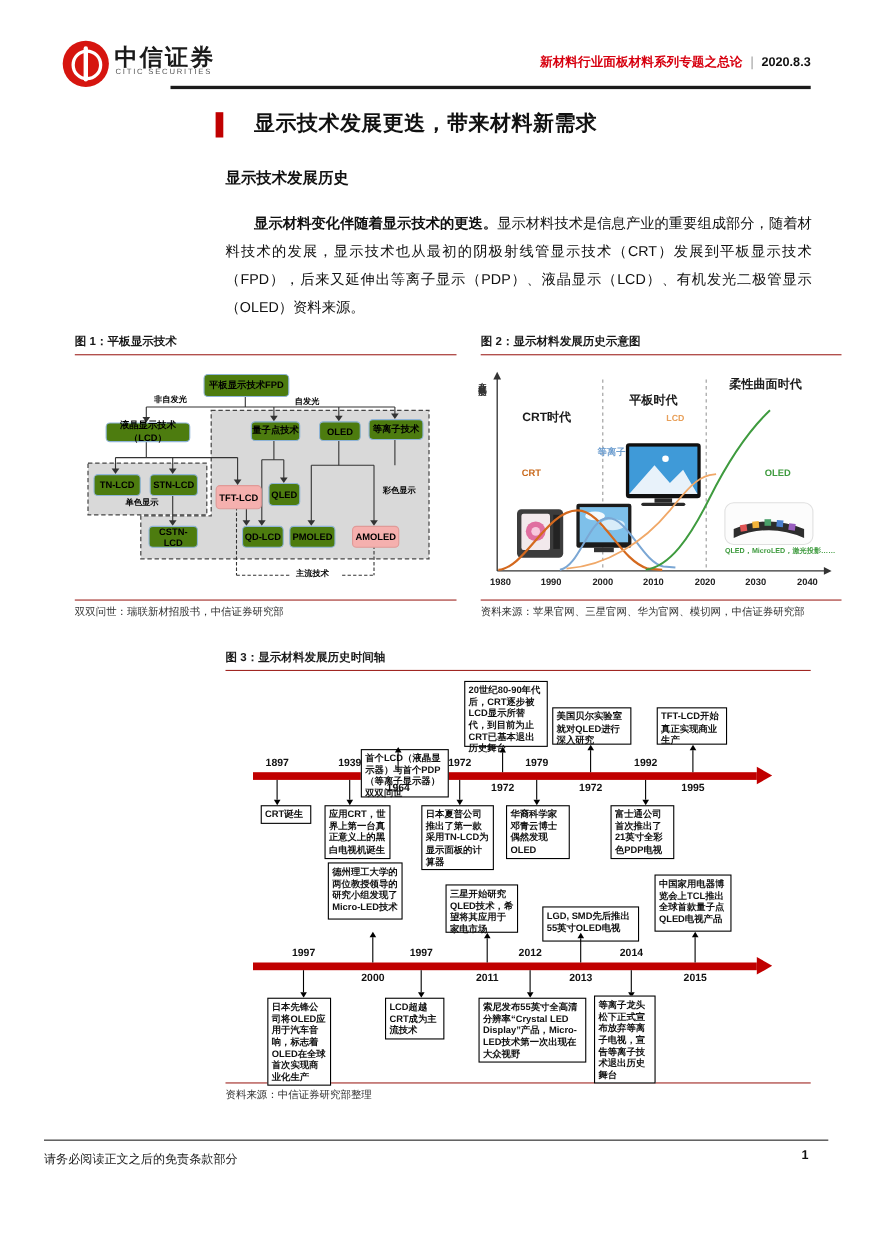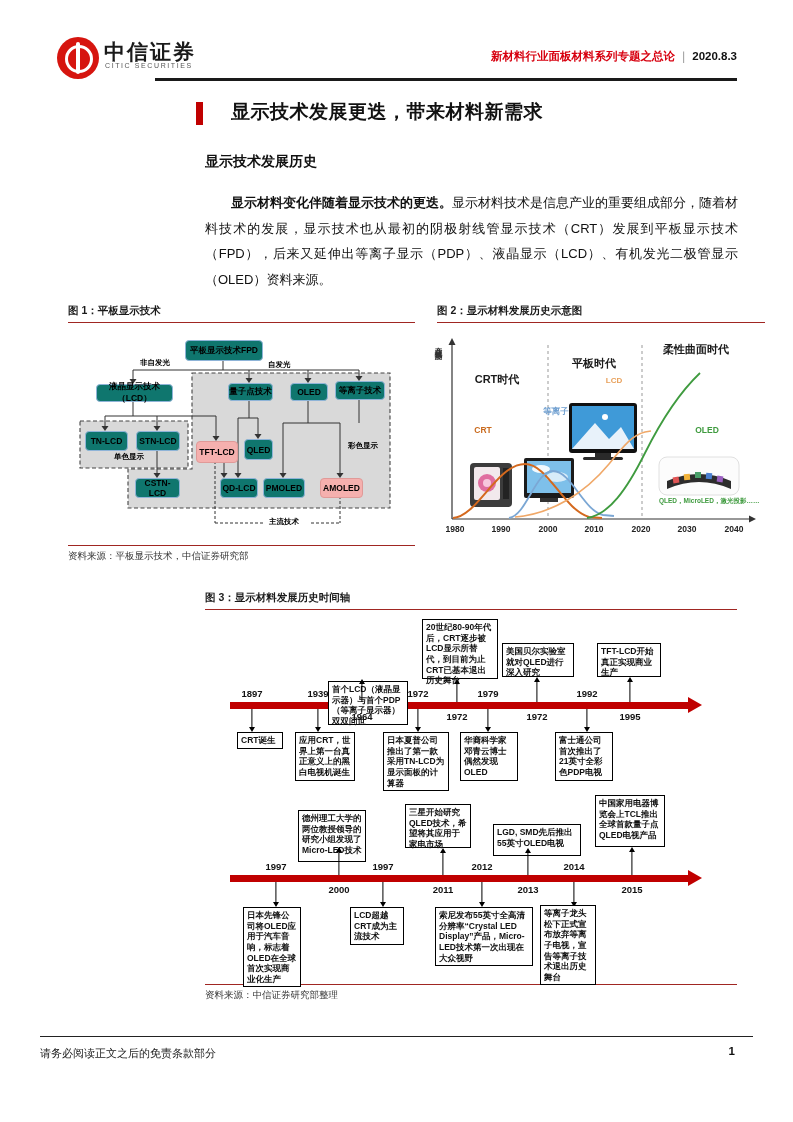--- a/index.html
+++ b/index.html
@@ -22,21 +22,21 @@
   .h2{position:absolute;left:205px;top:153px;font-size:14px;font-weight:bold;}
   .para{position:absolute;left:205px;top:190px;width:533px;font-size:13px;line-height:25.5px;
         text-align:justify;text-indent:2em;}
   
   .figcol{position:absolute;}
   .figtitle{font-size:10.5px;font-weight:bold;color:#1a1a1a;padding-bottom:4px;
             border-bottom:1.6px solid #a02622;}
   .figsrc{border-top:1.2px solid #a02622;margin-top:2px;padding-top:4px;font-size:9.5px;color:#333;}
   
   .node{position:absolute;display:flex;align-items:center;justify-content:center;text-align:center;
-        font-size:8.5px;font-weight:bold;border-radius:4px;background:#0f766e;border:0.6px solid #8fb4d8;color:#000;}
+        font-size:8.5px;font-weight:bold;border-radius:4px;background:#4d7c0f;border:0.6px solid #8fb4d8;color:#000;}
   .node.pink{background:#f5b0ae;border-color:#e09a98;}
   .flbl{position:absolute;font-size:7.5px;font-weight:bold;color:#000;}
   
   .tlbar{position:absolute;height:7px;background:#c00000;}
   .tlarr{position:absolute;width:0;height:0;border-left:14px solid #c00000;
          border-top:8.5px solid transparent;border-bottom:8.5px solid transparent;}
   .yr{position:absolute;font-size:9.5px;font-weight:bold;transform:translateX(-50%);white-space:nowrap;}
   .tbox{position:absolute;border:1.3px solid #000;background:#fff;font-size:8.5px;font-weight:bold;
         line-height:1.25;padding:2px 3px;text-align:left;box-sizing:border-box;}
   .cline{position:absolute;width:1.2px;background:#000;transform:translateX(-50%);}
@@ -139,21 +139,21 @@
       <div class="node" style="left:67px;top:147px;width:43px;height:18px;">CSTN-LCD</div>
       <div class="node" style="left:152px;top:147px;width:36px;height:18px;text-align:right;">QD-LCD</div>
       <div class="node" style="left:195px;top:147px;width:40px;height:18px;">PMOLED</div>
       <div class="node pink" style="left:252px;top:147px;width:41px;height:18px;">AMOLED</div>
       <div class="flbl" style="left:72px;top:27px;">非自发光</div>
       <div class="flbl" style="left:200px;top:29px;">自发光</div>
       <div class="flbl" style="left:46px;top:121px;">单色显示</div>
       <div class="flbl" style="left:280px;top:110px;">彩色显示</div>
       <div class="flbl" style="left:201px;top:186px;">主流技术</div>
     </div>
-    <div class="figsrc">资料来源：平板显示技术，中信证券研究部</div>
+    <div class="figsrc">双双问世：瑞联新材招股书，中信证券研究部</div>
   </div>
 
   <div class="figcol" style="left:437px;top:304px;width:328px;">
     <div class="figtitle">图 2：显示材料发展历史示意图</div>
     <div style="position:relative;height:212px;margin-top:8px;">
       <div class="ylab" style="left:-4px;top:10px;">产业化成熟度</div>
       <svg width="328" height="212" style="position:absolute;left:0;top:0;">
 
         <line x1="15" y1="188" x2="15" y2="12" stroke="#333" stroke-width="1.2"></line>
         <polygon points="11.5,14 18.5,14 15,7" fill="#333"></polygon>
@@ -213,20 +213,21 @@
 
         <text x="18" y="201" text-anchor="middle" font-size="8.5" font-weight="bold" fill="#222">1980</text>
         <text x="64" y="201" text-anchor="middle" font-size="8.5" font-weight="bold" fill="#222">1990</text>
         <text x="111" y="201" text-anchor="middle" font-size="8.5" font-weight="bold" fill="#222">2000</text>
         <text x="157" y="201" text-anchor="middle" font-size="8.5" font-weight="bold" fill="#222">2010</text>
         <text x="204" y="201" text-anchor="middle" font-size="8.5" font-weight="bold" fill="#222">2020</text>
         <text x="250" y="201" text-anchor="middle" font-size="8.5" font-weight="bold" fill="#222">2030</text>
         <text x="297" y="201" text-anchor="middle" font-size="8.5" font-weight="bold" fill="#222">2040</text>
       </svg>
     </div>
+    <div class="figsrc">资料来源：苹果官网、三星官网、华为官网、模切网，中信证券研究部</div>
   </div>
 
   <div class="figcol" style="left:205px;top:591px;width:532px;">
     <div class="figtitle">图 3：显示材料发展历史时间轴</div>
     <div style="position:relative;height:368px;margin-top:4px;">
 
       <div class="tlbar" style="left:25px;top:88px;width:458px;"></div>
       <div class="tlarr" style="left:483px;top:83px;"></div>
 
       <div class="tbox" style="left:123px;top:21px;width:80px;height:44px;margin-top:46px;">首个LCD（液晶显示器）与首个PDP（等离子显示器）双双问世</div>
@@ -264,21 +265,21 @@
         <div class="arrd" style="left:382px;top:113px;"></div>
       <div class="tbox" style="left:32px;top:118px;width:46px;">CRT诞生</div>
       <div class="tbox" style="left:90px;top:118px;width:60px;">应用CRT，世界上第一台真正意义上的黑白电视机诞生</div>
       <div class="tbox" style="left:178px;top:118px;width:66px;">日本夏普公司推出了第一款采用TN-LCD为显示面板的计算器</div>
       <div class="tbox" style="left:255px;top:118px;width:58px;">华裔科学家邓青云博士偶然发现OLED</div>
       <div class="tbox" style="left:350px;top:118px;width:58px;">富士通公司首次推出了21英寸全彩色PDP电视</div>
 
       <div class="tlbar" style="left:25px;top:261px;width:458px;"></div>
       <div class="tlarr" style="left:483px;top:256px;"></div>
 
-      <div class="tbox" style="left:93px;top:196px;width:68px;height:52px;">德州理工大学的两位教授领导的研究小组发现了Micro-LED技术</div>
+      <div class="tbox" style="left:93px;top:170px;width:68px;height:52px;">德州理工大学的两位教授领导的研究小组发现了Micro-LED技术</div>
       <div class="tbox" style="left:200px;top:190px;width:66px;height:44px;">三星开始研究QLED技术，希望将其应用于家电市场</div>
       <div class="tbox" style="left:288px;top:210px;width:88px;height:32px;">LGD, SMD先后推出55英寸OLED电视</div>
       <div class="tbox" style="left:390px;top:181px;width:70px;height:52px;">中国家用电器博览会上TCL推出全球首款量子点QLED电视产品</div>
       <div class="arru" style="left:134px;top:233px;"></div>
         <div class="cline" style="left:134px;top:238px;height:23px;"></div>
       <div class="arru" style="left:238px;top:234px;"></div>
         <div class="cline" style="left:238px;top:239px;height:22px;"></div>
       <div class="arru" style="left:323px;top:234px;"></div>
         <div class="cline" style="left:323px;top:239px;height:22px;"></div>
       <div class="arru" style="left:427px;top:233px;"></div>

